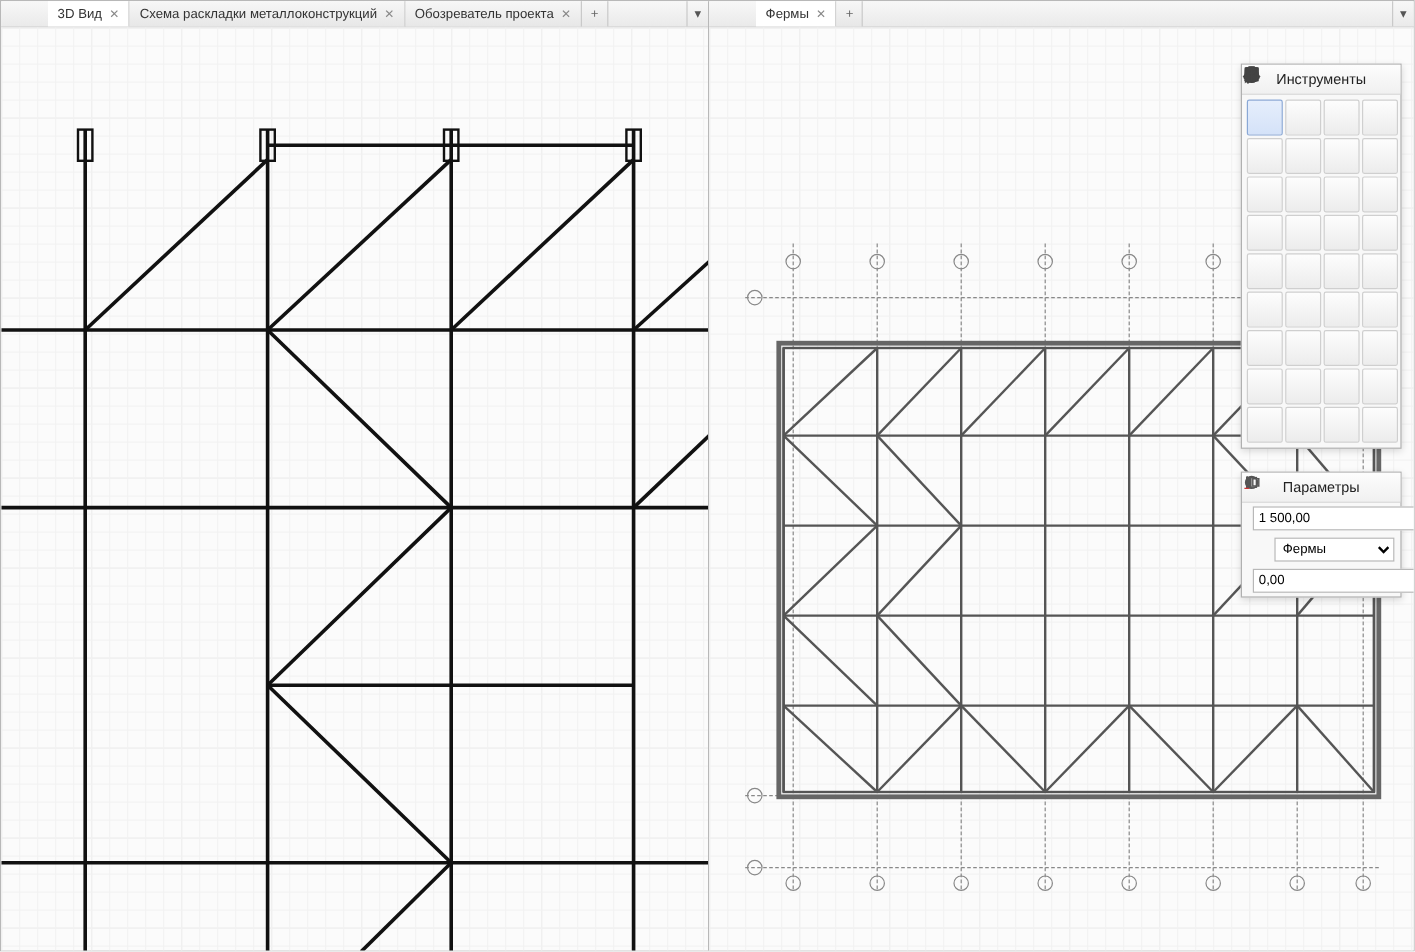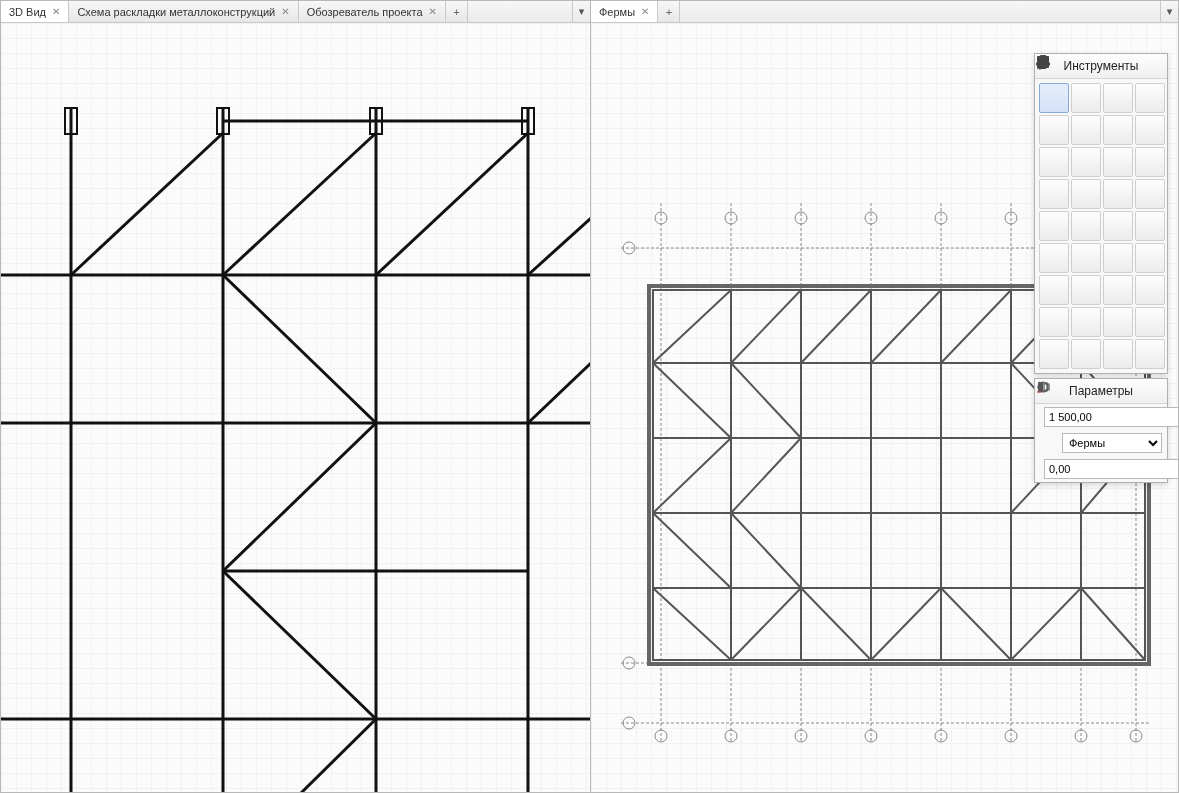--- a/index.html
+++ b/index.html
@@ -15,21 +15,21 @@
 .app { display: flex; width: 100%; height: 100%; border: 1px solid #b8b8b8; }
 .pane { position: relative; height: 100%; display: flex; flex-direction: column; }
 .pane-left { width: 590px; border-right: 1px solid #b8b8b8; }
 .pane-right { flex: 1; }
 
 .tab-bar {
   display: flex; align-items: flex-start;
   height: 22px;
   background: linear-gradient(#f7f7f7, #eaeaea);
   border-bottom: 1px solid #c9c9c9;
-  font-size: 11px; color: #333;
+  font-size: 11px; color: #333; padding-left: 39px;
 }
 .tab {
   display: flex; align-items: center; gap: 6px;
   height: 100%;
   padding: 0 8px;
   border-right: 1px solid #c9c9c9;
   background: linear-gradient(#f7f7f7, #e7e7e7);
   cursor: default;
 }
 .tab.active { background: #fff; }
@@ -90,21 +90,21 @@
   border: 1px solid #cfcfcf;
   border-radius: 2px;
   font-size: 14px; color: #333;
 }
 .tool-btn.active {
   background: linear-gradient(#e6eefc, #d4e2f8);
   border-color: #8aa8d6;
 }
 .tool-btn svg { width: 16px; height: 16px; stroke: #444; fill: none; stroke-width: 1.3; }
 
-.params-panel { top: 355px; width: 134px; }
+.params-panel { top: 370px; width: 134px; }
 .tools-panel { top: 30px; width: 134px; }
 .param-row {
   display: flex; gap: 4px;
   padding: 3px 5px;
 }
 .param-icon {
   width: 18px; height: 18px;
   display: flex; align-items: center; justify-content: center;
 }
 .param-icon svg { width: 16px; height: 16px; stroke: #555; fill: none; stroke-width: 1.2; }

